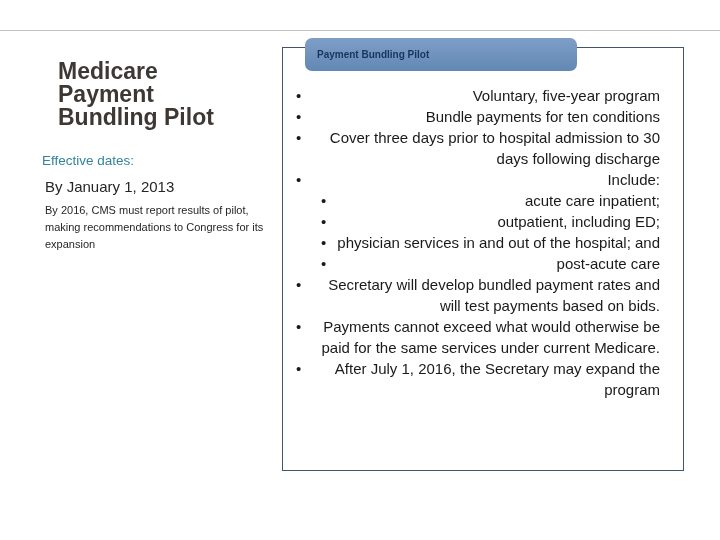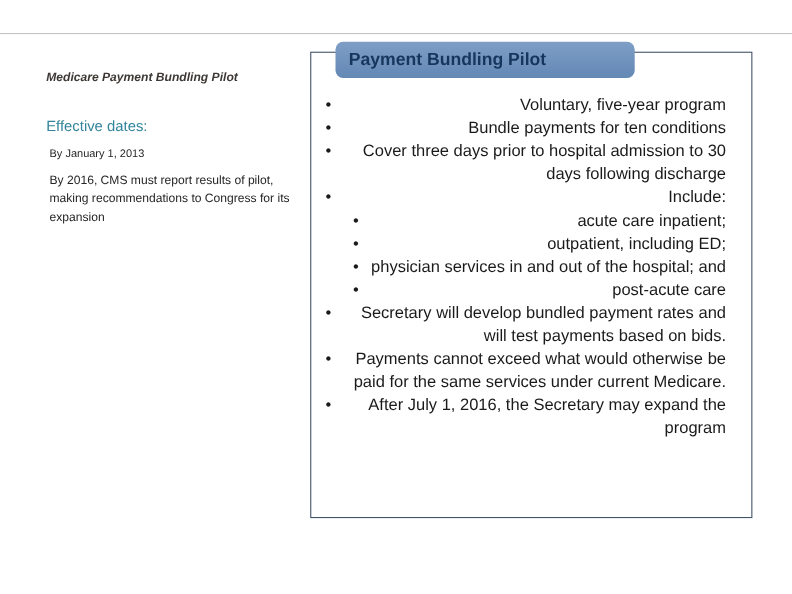--- a/index.html
+++ b/index.html
@@ -23,36 +23,35 @@
     border-top: 1px solid #c2c2c2;
   }
   
   .left-col {
     position: absolute;
     left: 42px;
     top: 60px;
     width: 240px;
   }
   .slide-title {
-    font-size: 11px;
+    font-size: 23px;
     font-weight: bold;
     color: #3d3834;
     line-height: 23px;
-    margin: 0 0 24px 0;
+    margin: 0 0 24px 16px;
     width: 175px;
-    font-style: italic;
   }
   .effective-label {
     font-size: 13.5px;
     font-weight: normal;
     color: #31849b;
     margin: 0 0 10px 0;
   }
   .date-line {
-    font-size: 10px;
+    font-size: 15px;
     color: #262626;
     line-height: 17px;
     margin: 0 0 7px 3px;
   }
   .left-para {
     font-size: 11px;
     color: #262626;
     line-height: 17px;
     margin: 0 0 0 3px;
     width: 228px;
@@ -71,21 +70,21 @@
   .tab {
     position: absolute;
     left: 22px;
     top: -10px;
     width: 272px;
     height: 33px;
     background: linear-gradient(#7e9ec6, #6288b4);
     border-radius: 7px;
     color: #17365d;
     font-weight: bold;
-    font-size: 16px;
+    font-size: 10px;
     line-height: 33px;
     padding-left: 12px;
     box-sizing: border-box;
   }
   .bullets {
     position: absolute;
     left: 13px;
     top: 37px;
     width: 364px;
     font-size: 15px;

